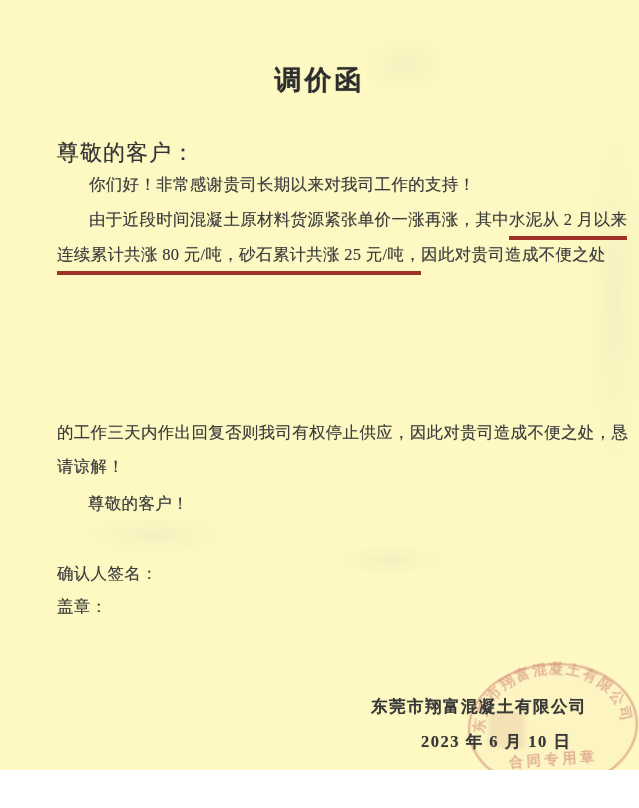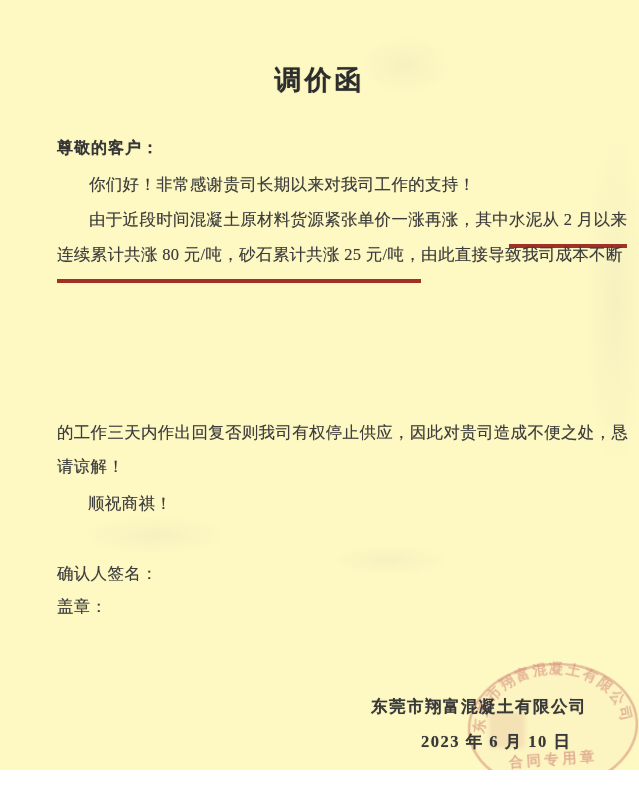--- a/index.html
+++ b/index.html
@@ -9,29 +9,29 @@
     font-family:"Liberation Serif","DejaVu Serif",serif;
   }
   .scan-blob{position:absolute;pointer-events:none;
     background:radial-gradient(ellipse at center, rgba(130,130,130,0.07), rgba(130,130,130,0.0) 70%);}
   .title{
     position:absolute;top:62px;left:0;width:100%;text-align:center;
     font-size:27px;font-weight:800;letter-spacing:3px;color:#2d2d2d;
     text-shadow:0 0 1px rgba(40,40,40,0.55);
   }
   .salutation{
-    position:absolute;left:57px;top:138px;font-size:16px;font-weight:700;
+    position:absolute;left:57px;top:138px;font-size:22px;font-weight:400;
     color:#353535;letter-spacing:1px;text-shadow:0 0 0.8px rgba(40,40,40,0.5);
   }
   .line{
     position:absolute;left:57px;white-space:nowrap;font-size:16.5px;
     letter-spacing:0.3px;color:#3c3c3c;text-shadow:0 0 0.7px rgba(55,55,55,0.45);
   }
   .indent{padding-left:32px;text-align:center;}
-  .u{border-bottom:4px solid #a03126;padding-bottom:15px;}
+  .u{border-bottom:4px solid #a03126;padding-bottom:7px;}
   .closing{position:absolute;left:88px;top:493px;}
   .label{position:absolute;left:57px;}
   .company{
     position:absolute;left:371px;top:696px;font-size:16.5px;letter-spacing:1.5px;
     font-weight:600;color:#383838;text-shadow:0 0 0.8px rgba(50,50,50,0.5);z-index:3;
   }
   .letter-date{
     position:absolute;left:421px;top:731px;font-size:16.5px;letter-spacing:1.5px;
     font-weight:600;color:#383838;text-shadow:0 0 0.8px rgba(50,50,50,0.5);z-index:3;
   }
@@ -55,31 +55,31 @@
   <div class="scan-blob" style="left:330px;top:545px;width:120px;height:30px;"></div>
 
   <div class="title">调价函</div>
 
   <div class="salutation">尊敬的客户：</div>
 
   <div class="line indent" style="top:174px"><span>你们好！非常感谢贵司长期以来对我司工作的支持！</span></div>
 
   <div class="line indent" style="top:209px"><span>由于近段时间混凝土原材料货源紧张单价一涨再涨，其中</span><span class="u">水泥从 2 月以来</span></div>
 
-  <div class="line" style="top:244px"><span class="u">连续累计共涨 80 元/吨，砂石累计共涨 25 元/吨，</span><span>由此直接导致我司成本不断</span></div>
+  <div class="line" style="top:244px"><span class="u">连续累计共涨 80 元/吨，砂石累计共涨 25 元/吨，</span><span>因此对贵司造成不便之处</span></div>
 
 
 
 
 
   <div class="line" style="top:422px"><span>的工作三天内作出回复否则我司有权停止供应，因此对贵司造成不便之处，恳</span></div>
 
   <div class="line" style="top:456px"><span>请谅解！</span></div>
 
-  <div class="line closing">顺祝商祺！</div>
+  <div class="line closing">尊敬的客户！</div>
 
   <div class="line label" style="top:563px">确认人签名：</div>
   <div class="line label" style="top:596px">盖章：</div>
 
   <div class="company">东莞市翔富混凝土有限公司</div>
   <div class="letter-date">2023 年 6 月 10 日</div>
 
   <div class="seal-smudge"></div>
 
   <svg class="seal" viewBox="0 0 180 145" aria-hidden="true">

